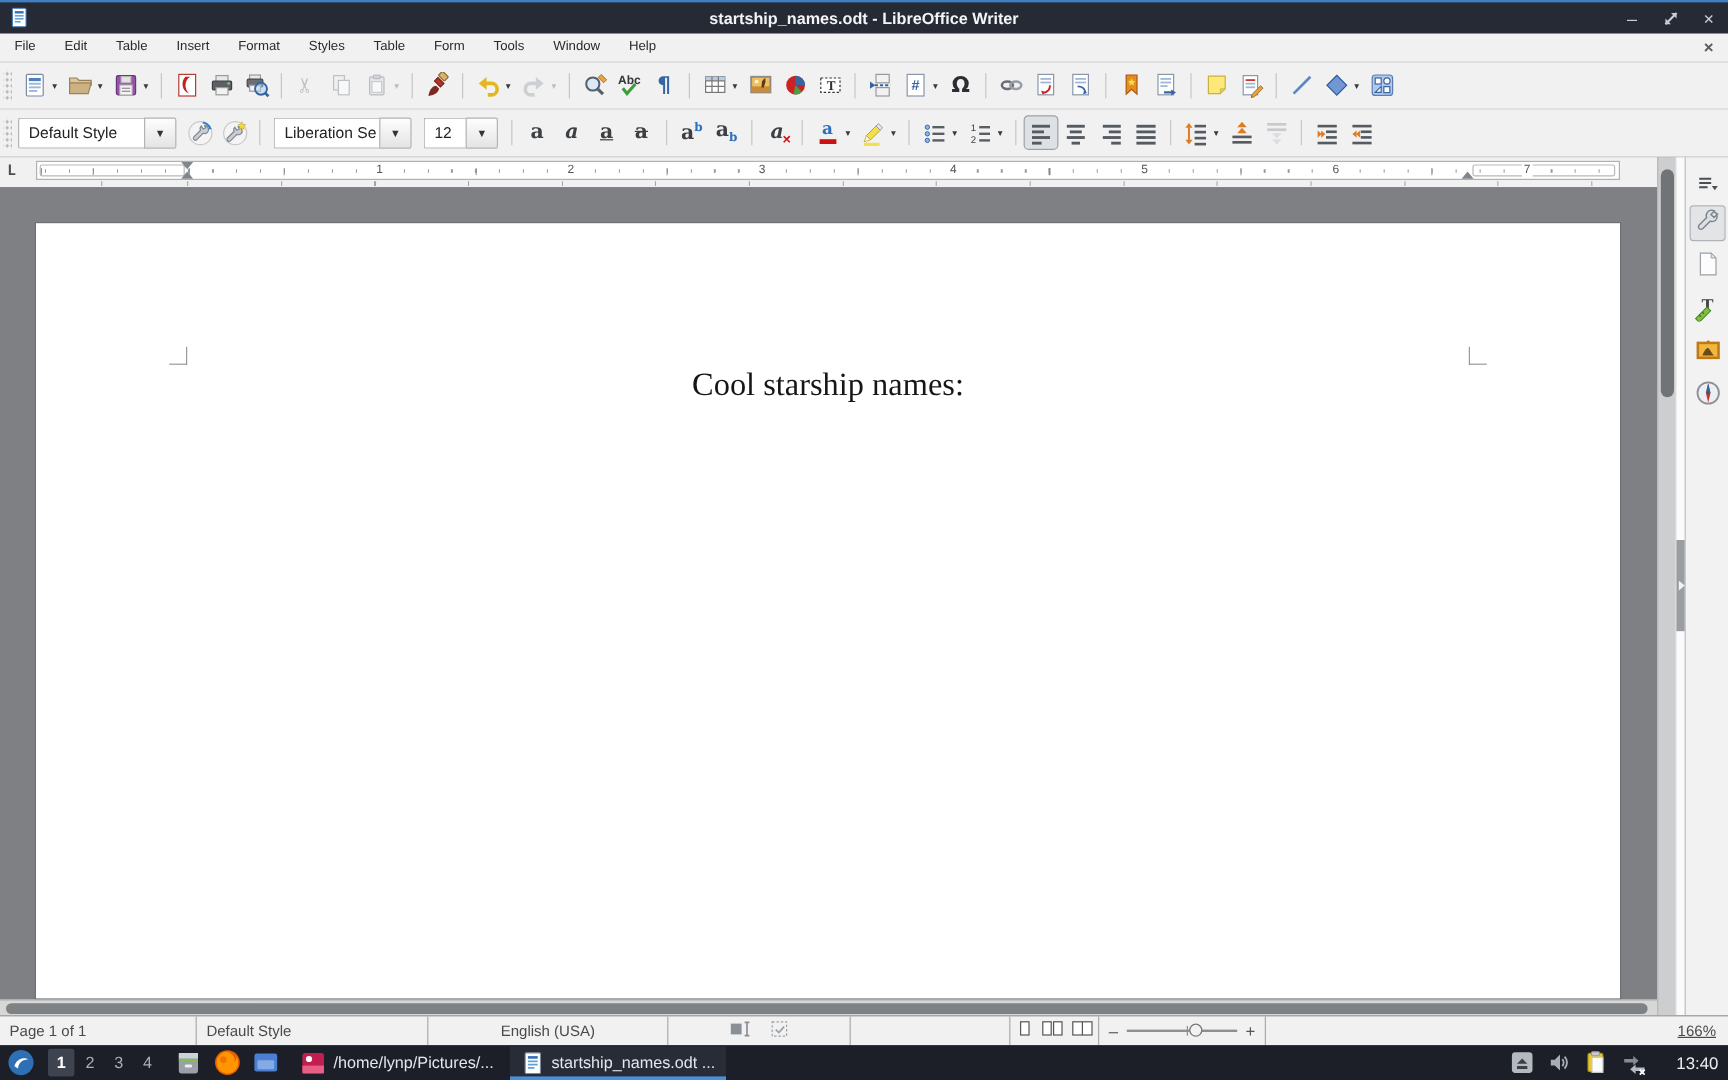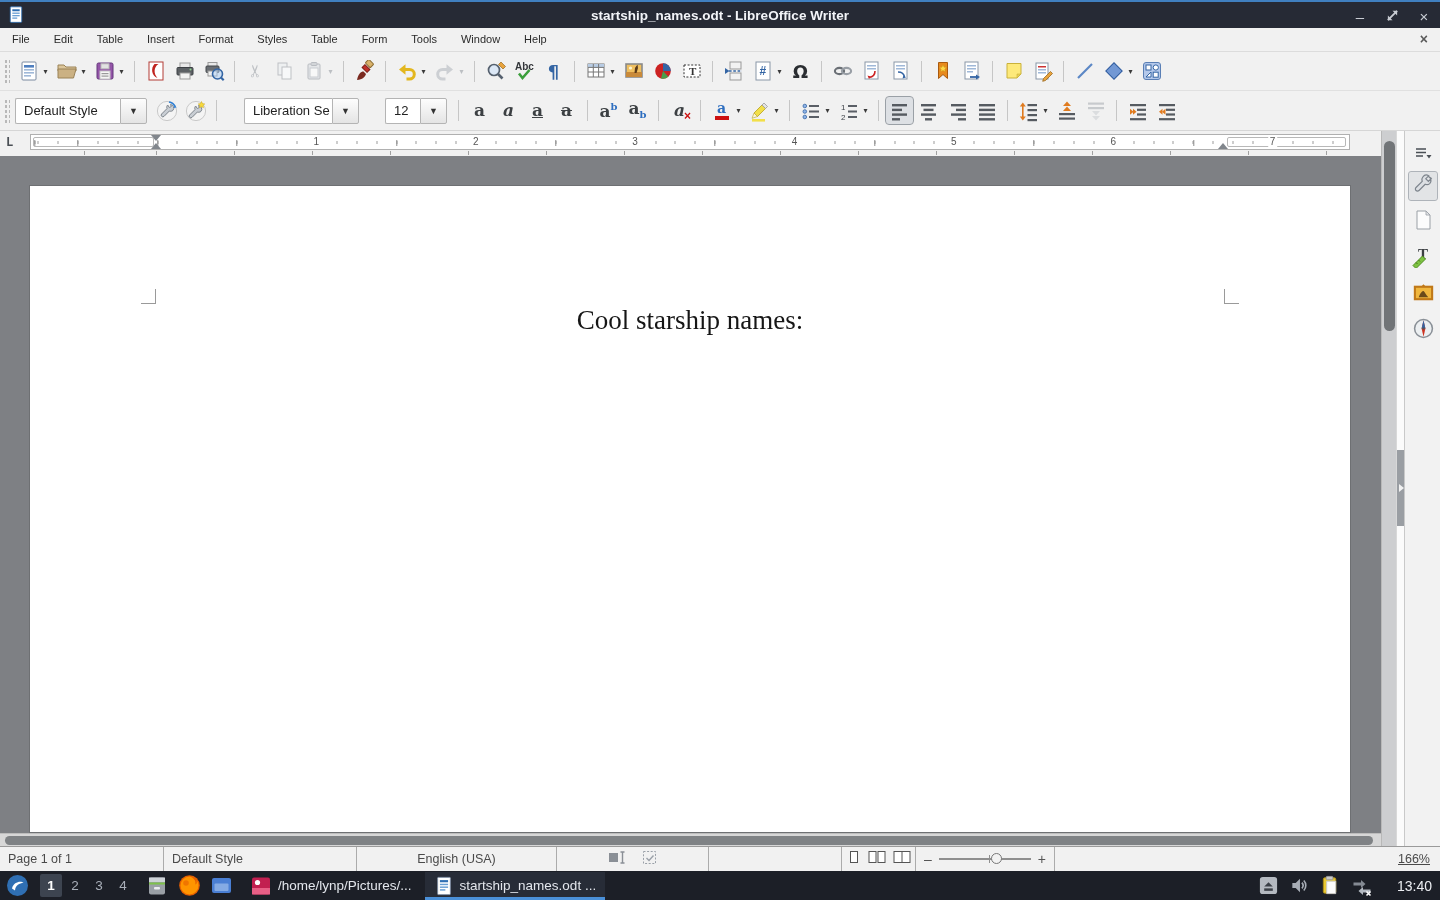--- a/index.html
+++ b/index.html
@@ -477,21 +477,21 @@
         <span class="tbtn">
           <span class="ibx">
             <svg width="22" height="22" viewBox="0 0 22 22">
               <circle cx="11" cy="11" r="9.6" fill="#f4f4f4" stroke="#c9c9c9"></circle>
               <path d="M13.5 5.5 a3.6 3.6 0 0 1 2.5 5.8 c-1 1 -2.4 1.2 -3.6.7 L7 17.4 a1.7 1.7 0 0 1 -2.4 -2.4 L10 9.6 c-.5-1.2-.3-2.6.7-3.6 l1.6 2.5 2-1z" fill="#c9ced4" stroke="#7e858d"></path>
               <path d="M16.5 1.5 l1 2.1 2.3.3 -1.7 1.6 .4 2.3 -2 -1.1 -2 1.1 .4-2.3 -1.7-1.6 2.3-.3z" fill="#f7d93c" stroke="#c9a81e" stroke-width=".5"></path>
             </svg>
           </span>
         </span>
         <span class="tsep"></span>
-        <span class="combo" style="margin: 0px 20px;">
+        <span class="combo" style="margin: 0px 4px;">
           <span class="val" style="width: 88px;">Liberation Se</span>
           <span class="cdd">▼</span>
         </span>
         <span class="combo" style="margin: 0px 4px;">
           <span class="val" style="width: 35px;">12</span>
           <span class="cdd">▼</span>
         </span>
         <span class="tsep"></span>
         <span class="tbtn">
           <span class="ibx">

